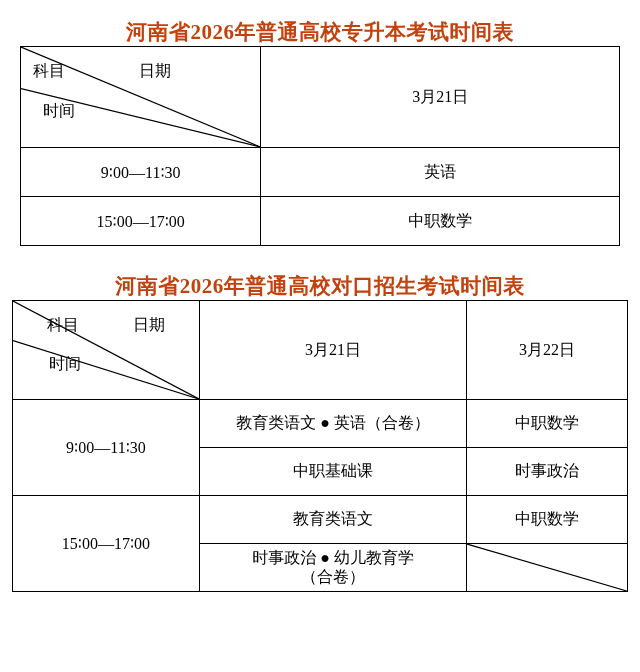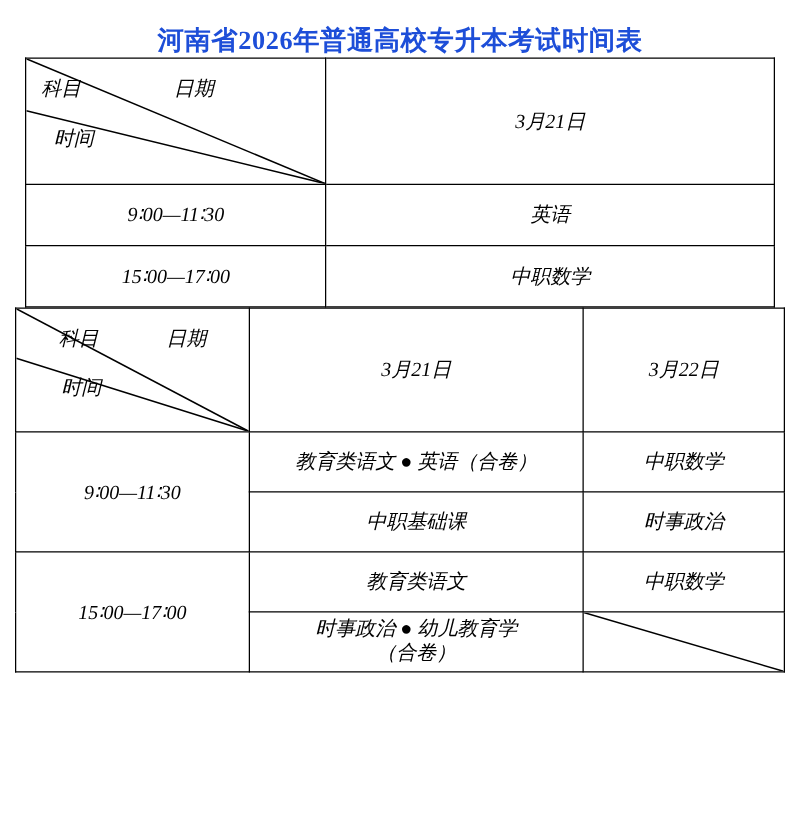--- a/index.html
+++ b/index.html
@@ -19,29 +19,28 @@
     height: 672px;
     position: relative;
     box-sizing: border-box;
   }
 
   .title {
     text-align: center;
     font-weight: bold;
     font-size: 21px;
     letter-spacing: 0.5px;
-    color: #1d4ed8;
+    color: #c2410c;
   }
   .title-1 { margin-top: 18px; }
   .title-2 { margin-top: 26px; }
 
   table {
     border-collapse: collapse;
     table-layout: fixed;
-    font-style: italic;
   }
   table.tbl {
     margin: 0 auto;
     border: 1px solid #000;
   }
   .tbl td {
     border: 1px solid #000;
     text-align: center;
     vertical-align: middle;
     font-size: 16px;
@@ -138,20 +137,21 @@
         <td class="r-body">9∶00—11∶30</td>
         <td class="r-body">英语</td>
       </tr>
       <tr>
         <td class="r-body">15∶00—17∶00</td>
         <td class="r-body">中职数学</td>
       </tr>
     </tbody>
   </table>
 
+  <div class="title title-2">河南省2026年普通高校对口招生考试时间表</div>
 
   <table class="tbl t2">
     <colgroup>
       <col class="c-head">
       <col class="c-d1">
       <col class="c-d2">
     </colgroup>
     <tbody>
       <tr>
         <td class="diag r-head">

